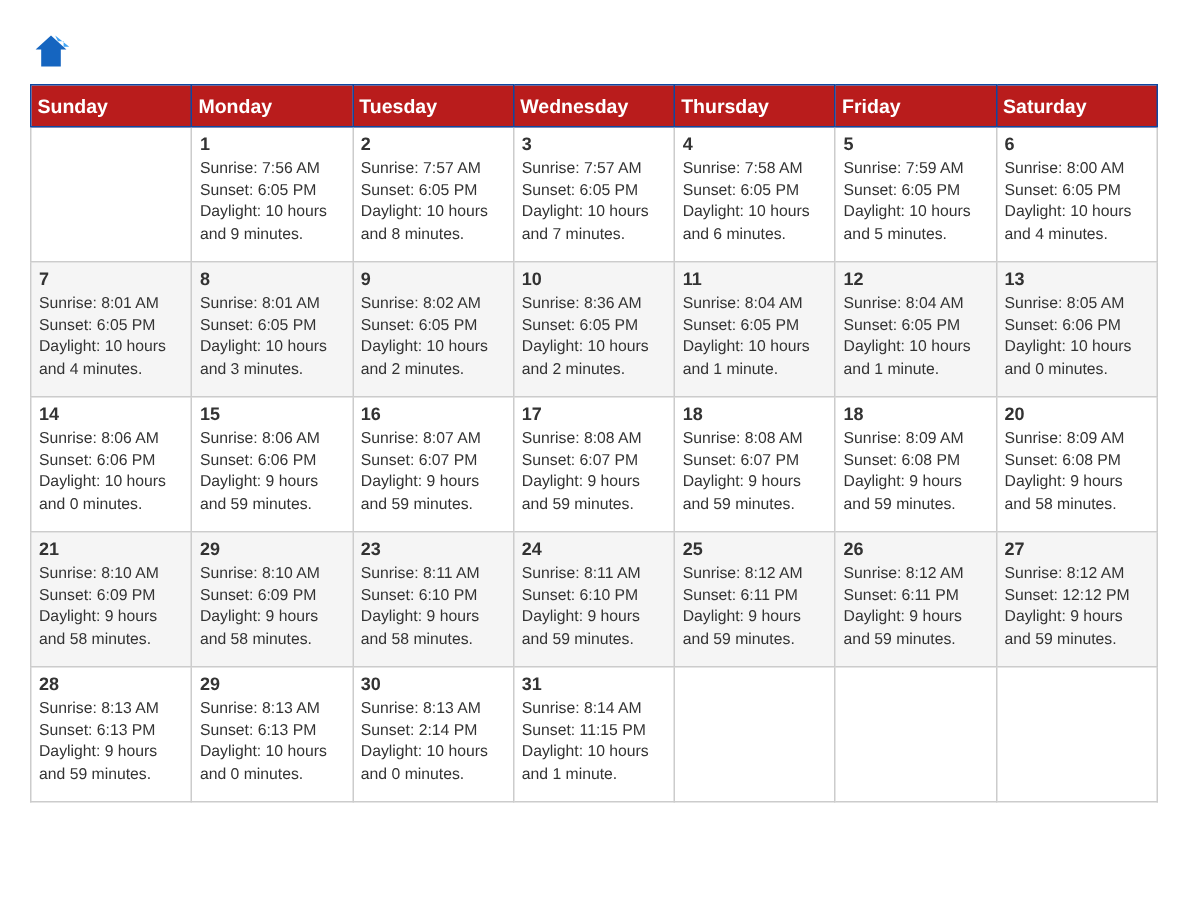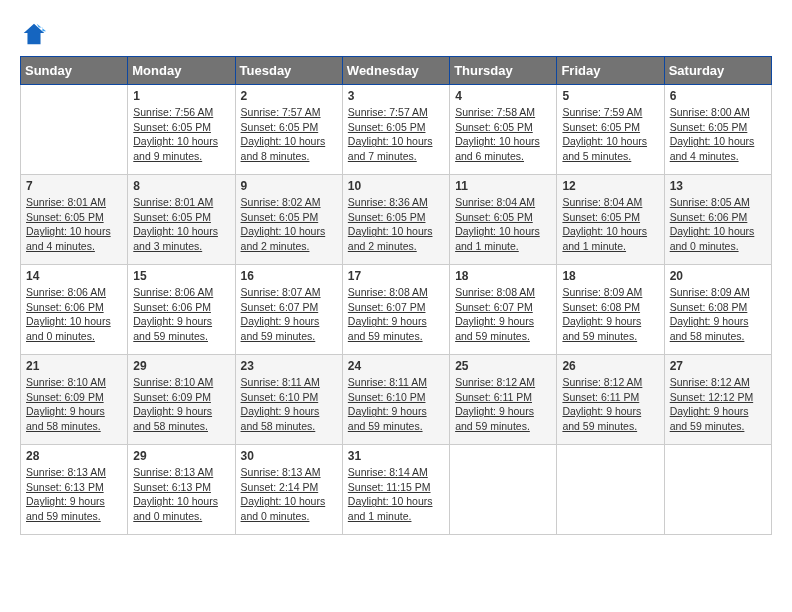--- a/index.html
+++ b/index.html
@@ -43,21 +43,21 @@
     .location-title {
       font-size: 16px;
       color: #333;
     }
     table {
       width: 100%;
       border-collapse: collapse;
       table-layout: fixed;
     }
     thead tr th {
-      background-color: #737373;
+      background-color: #b91c1c;
       color: #fff;
       font-size: 13px;
       font-weight: bold;
       padding: 6px 4px;
       text-align: left;
       border: 1px solid #0d47a1;
     }
     tbody tr td {
       vertical-align: top;
       border: 1px solid #ccc;
@@ -72,21 +72,20 @@
     tbody tr:nth-child(odd) td {
       background-color: #fff;
     }
     .day-number {
       font-weight: bold;
       font-size: 12px;
       margin-bottom: 2px;
     }
     .day-info {
       line-height: 1.4;
-      text-decoration: underline;
     }
   </style>
 </head>
 <body>
 
 <div class="header">
   <div class="logo">
     <svg class="logo-icon" viewBox="0 0 30 30" xmlns="http://www.w3.org/2000/svg">
       <polygon points="15,4 26,14 22,14 22,26 8,26 8,14 4,14" fill="#1565c0"></polygon>
       <polygon points="18,4 28,12 24,12 24,8 20,8" fill="#42a5f5"></polygon>

